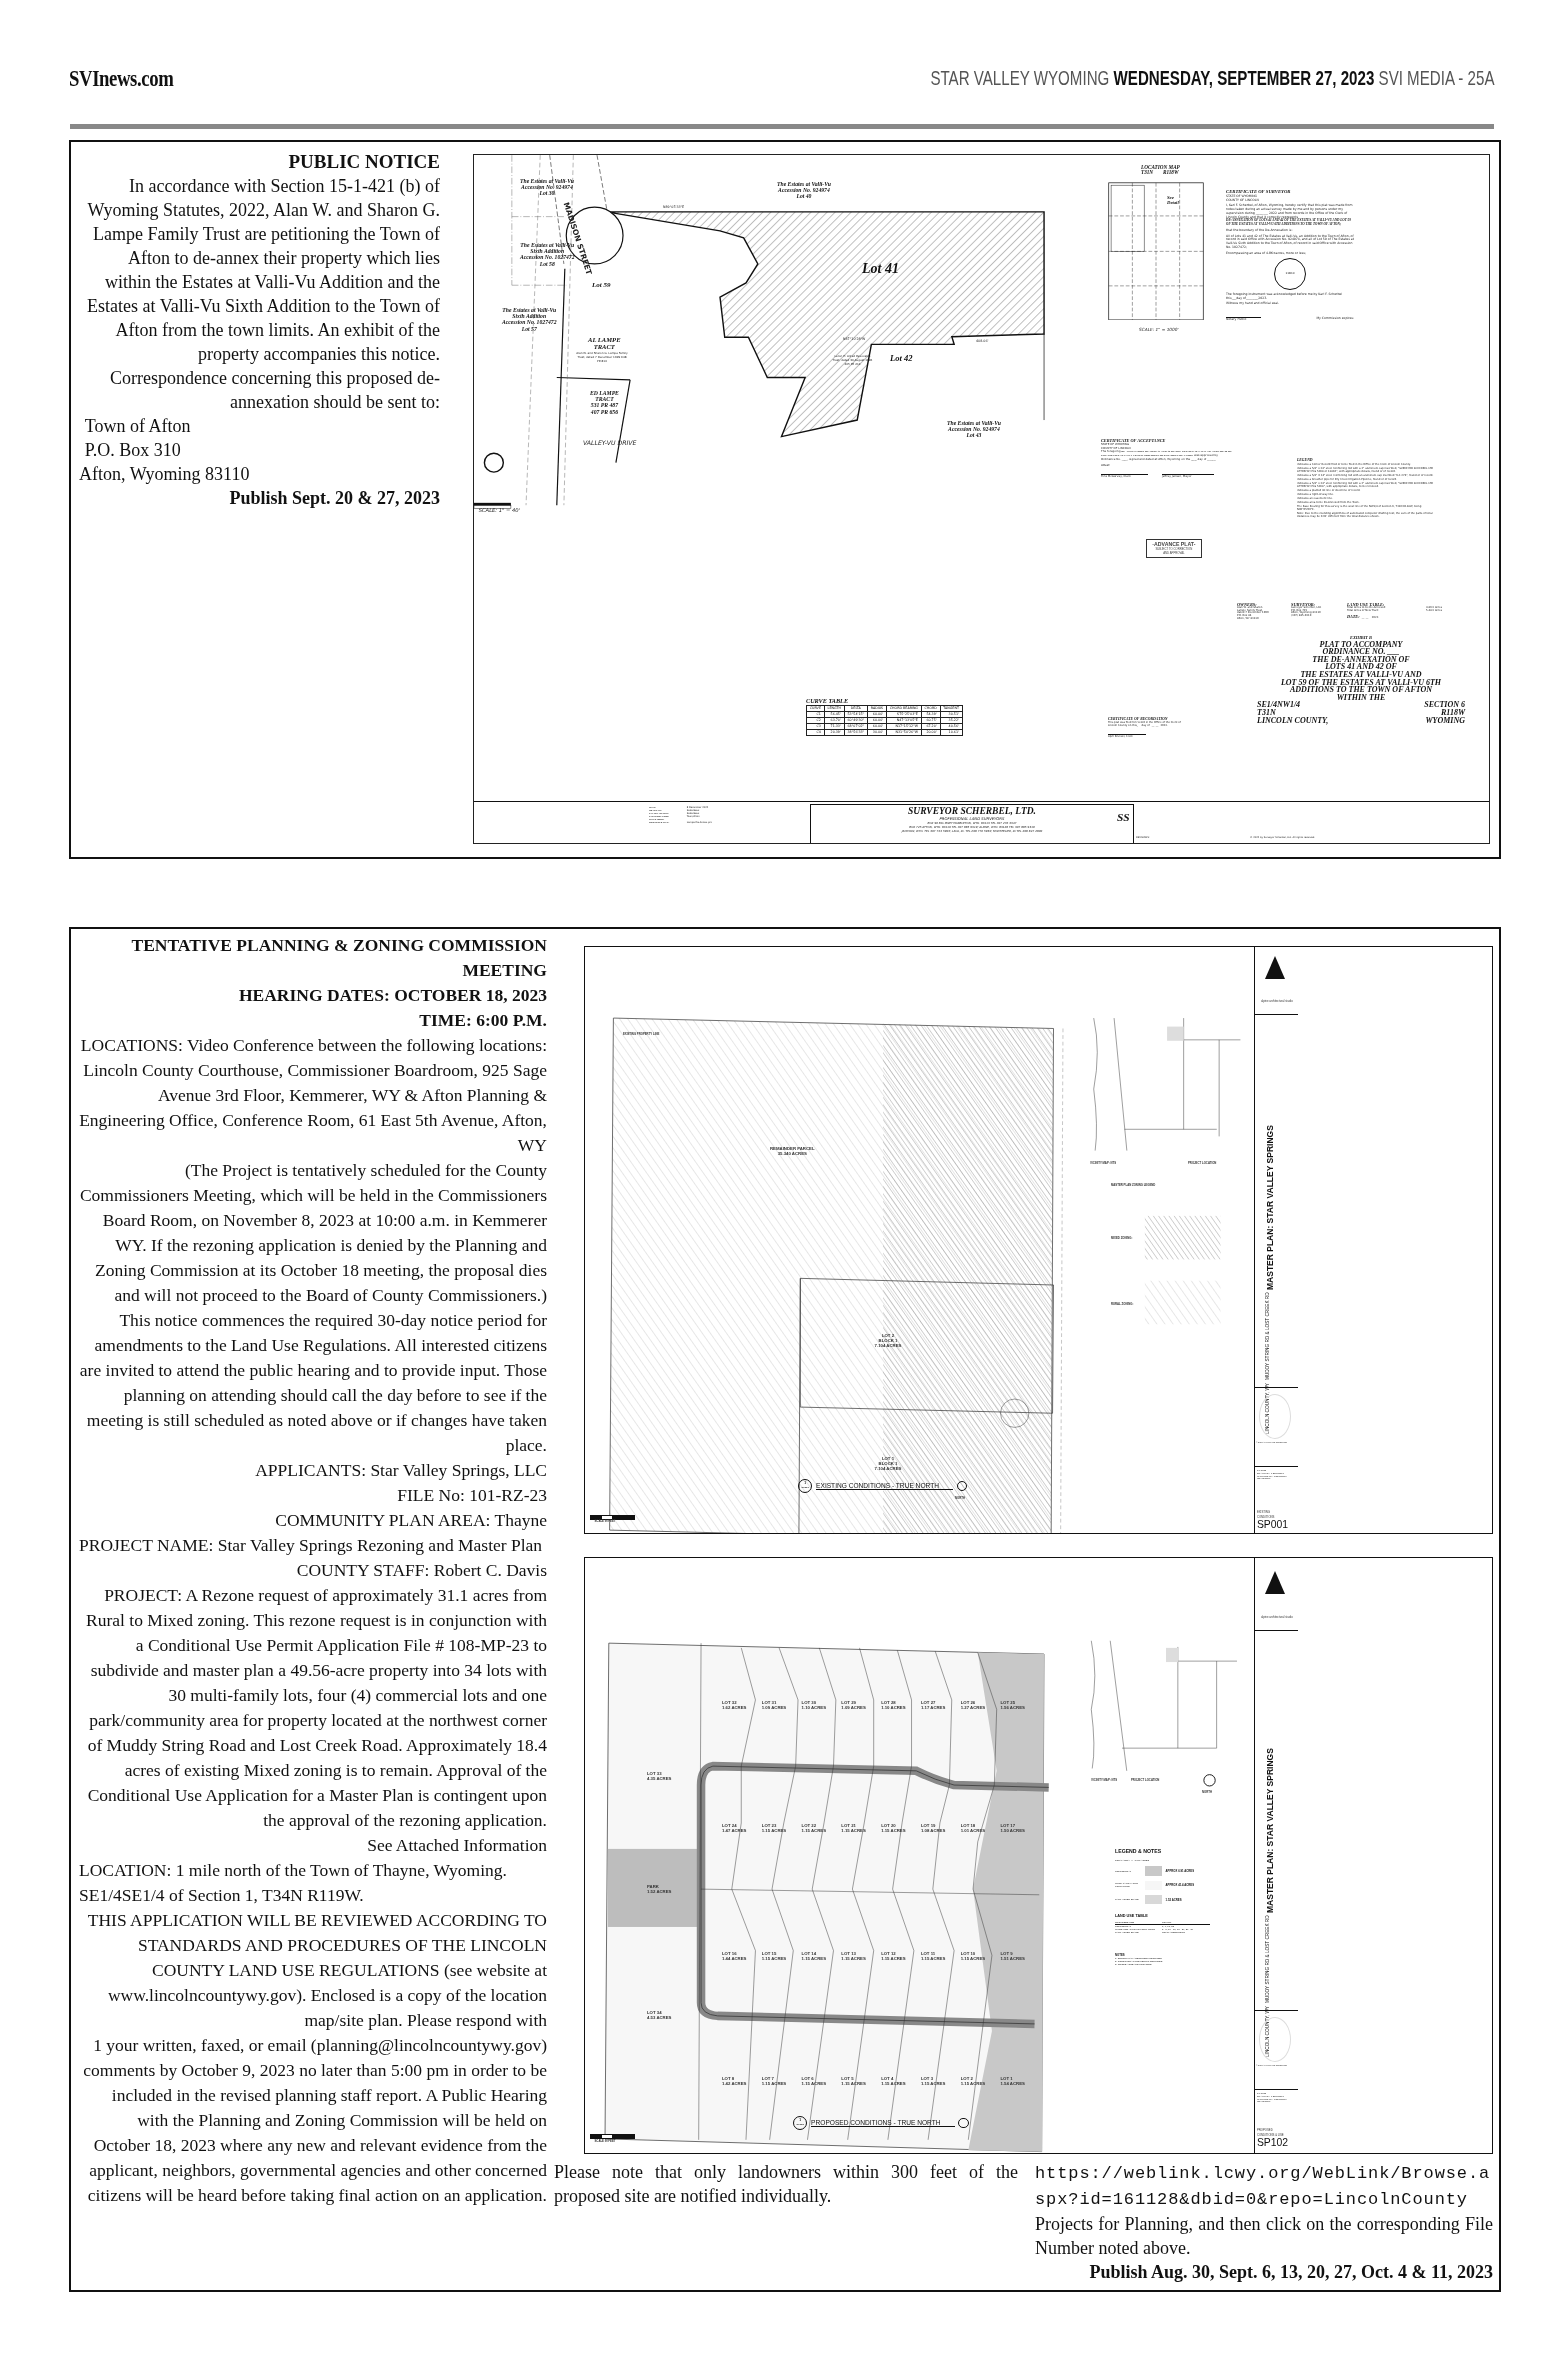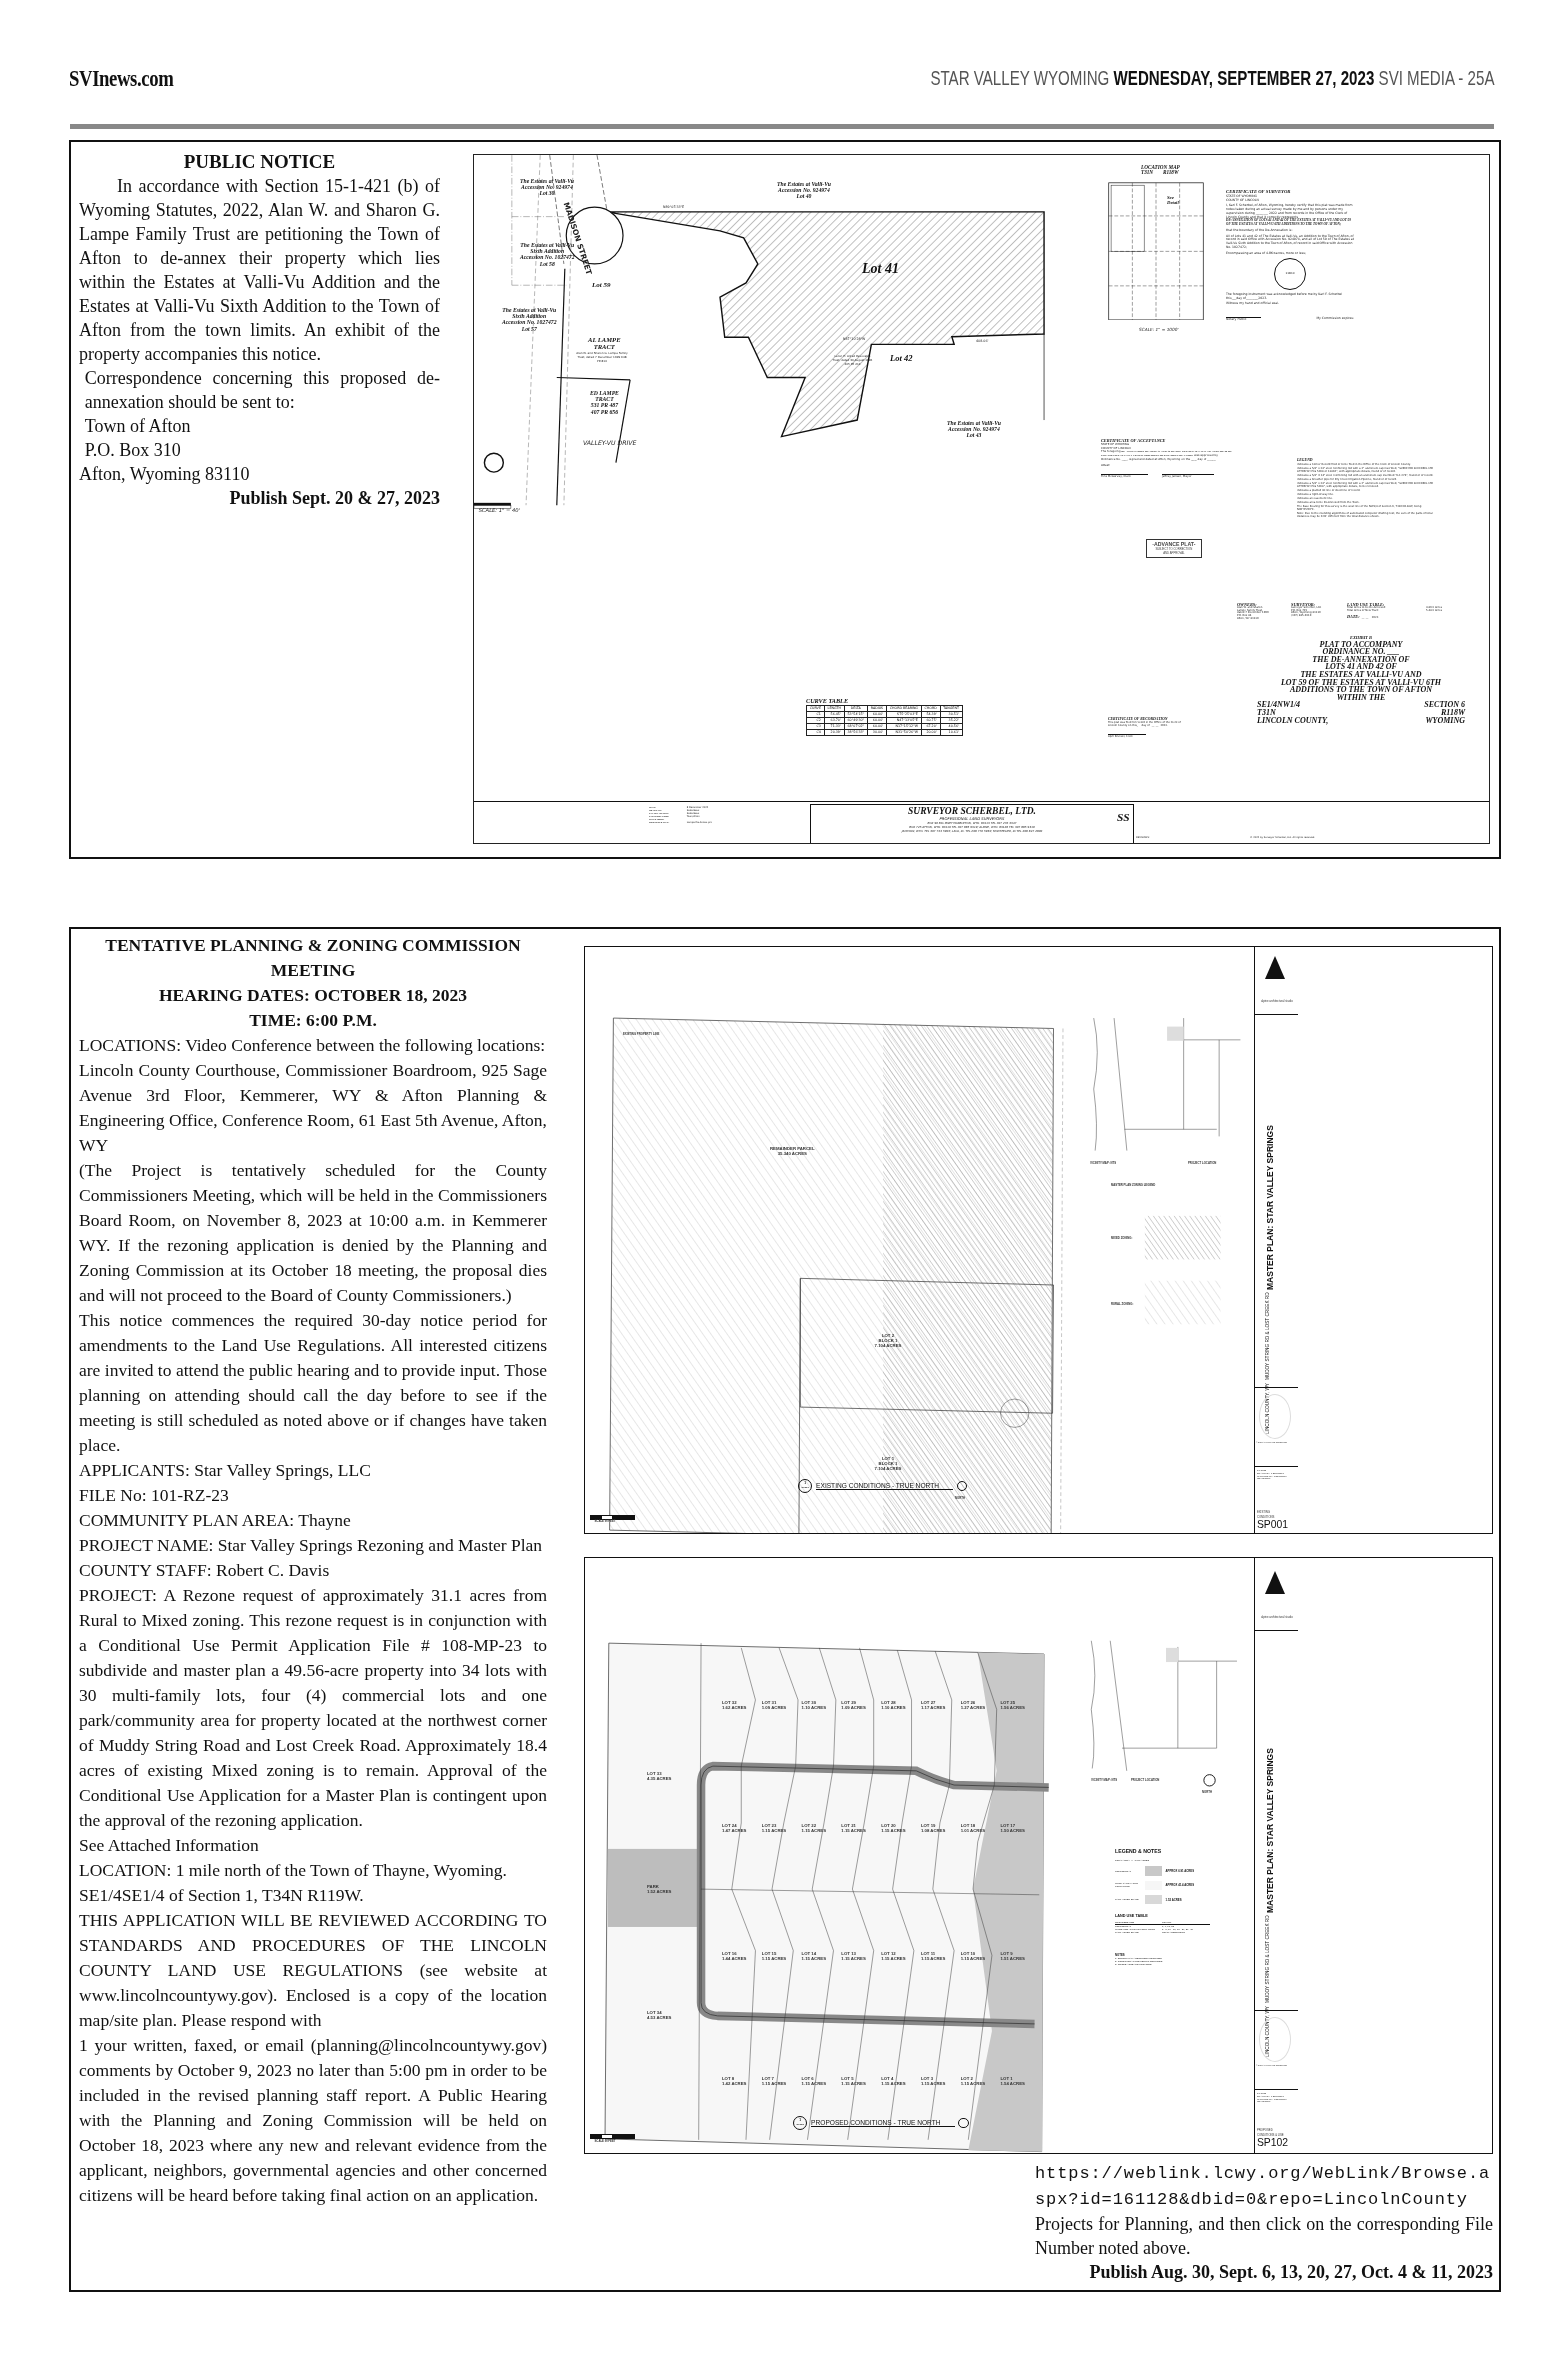--- a/index.html
+++ b/index.html
@@ -6,21 +6,21 @@
   body{width:1561px;height:2413px;position:relative;font-family:"Liberation Serif","DejaVu Serif",serif;color:#111;overflow:hidden;}
   .abs{position:absolute;}
   
   .mast-left{left:69px;top:65px;font-family:"Liberation Serif",serif;font-weight:bold;font-size:24px;letter-spacing:-0.5px;transform:scaleX(0.78);transform-origin:left;}
   .mast-right{right:66px;top:66px;font-family:"Liberation Sans",sans-serif;font-size:21px;transform:scaleX(0.72);transform-origin:right;white-space:nowrap;color:#555;}
   .mast-right b{color:#111;}
   .mast-rule{left:70px;top:124px;width:1424px;height:4.7px;background:#888;}
   
   .box{border:2.4px solid #111;box-sizing:border-box;}
   .notice-text{font-size:18px;line-height:24px;text-align:justify;}
-  .notice-text p{margin:0;}
+  .notice-text p{margin:0;text-align:right;}
   .ctr{text-align:center;font-weight:bold;}
   .right{text-align:right;font-weight:bold;}
   .indent{text-indent:38px;}
   .ind1{padding-left:5.7px;}
   
   .plat{border:1.9px solid #222;box-sizing:border-box;background:#fff;overflow:hidden;}
   .cad{font-family:"DejaVu Sans",sans-serif;color:#222;}
   .cadital{font-family:"Liberation Serif",serif;font-style:italic;font-weight:bold;color:#111;}
   table.curve{border-collapse:collapse;font-family:"DejaVu Sans",sans-serif;font-size:5.2px;}
   table.curve td,table.curve th{border:0.7px solid #222;padding:0.5px 2.8px;text-align:right;font-weight:normal;}
@@ -727,20 +727,21 @@
       <div>DRAWN BY: J BENNETT</div>
       <div>CHECKED BY: J BENNETT</div>
       <div>REVISIONS:</div>
     </div>
     <div class="abs lot" style="left:1.9px;top:570px;width:33px;font-size:2.8px;font-weight:normal;">PROPOSED CONDITIONS &amp; USE</div>
     <div class="abs" style="left:1.9px;top:579px;font:10.4px 'Liberation Sans',sans-serif;">SP102</div>
   </div>
 </div>
 
 <div class="abs bottom-text" style="left:554px;top:2160px;width:464px;">
+  <p style="margin:0;">Please note that only landowners within 300 feet of the proposed site are notified individually.</p>
 </div>
 <div class="abs bottom-text" style="left:1035px;top:2160px;width:458px;">
   <p style="margin:0;word-break:break-all;">
     <a class="mono-url" style="color:#111;text-decoration:none;">https://weblink.lcwy.org/WebLink/Browse.aspx?id=161128&amp;dbid=0&amp;repo=LincolnCounty</a>
     <span style="word-break:normal;">Projects for Planning, and then click on the corresponding File Number noted above.</span>
   </p>
   <p class="right" style="margin:0;">Publish Aug. 30, Sept. 6, 13, 20, 27, Oct. 4 &amp; 11, 2023</p>
 </div>
 
 

